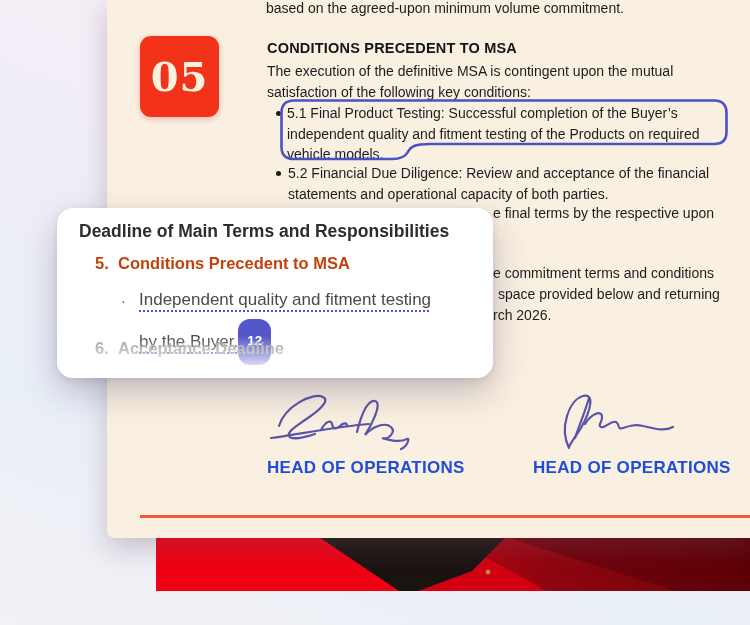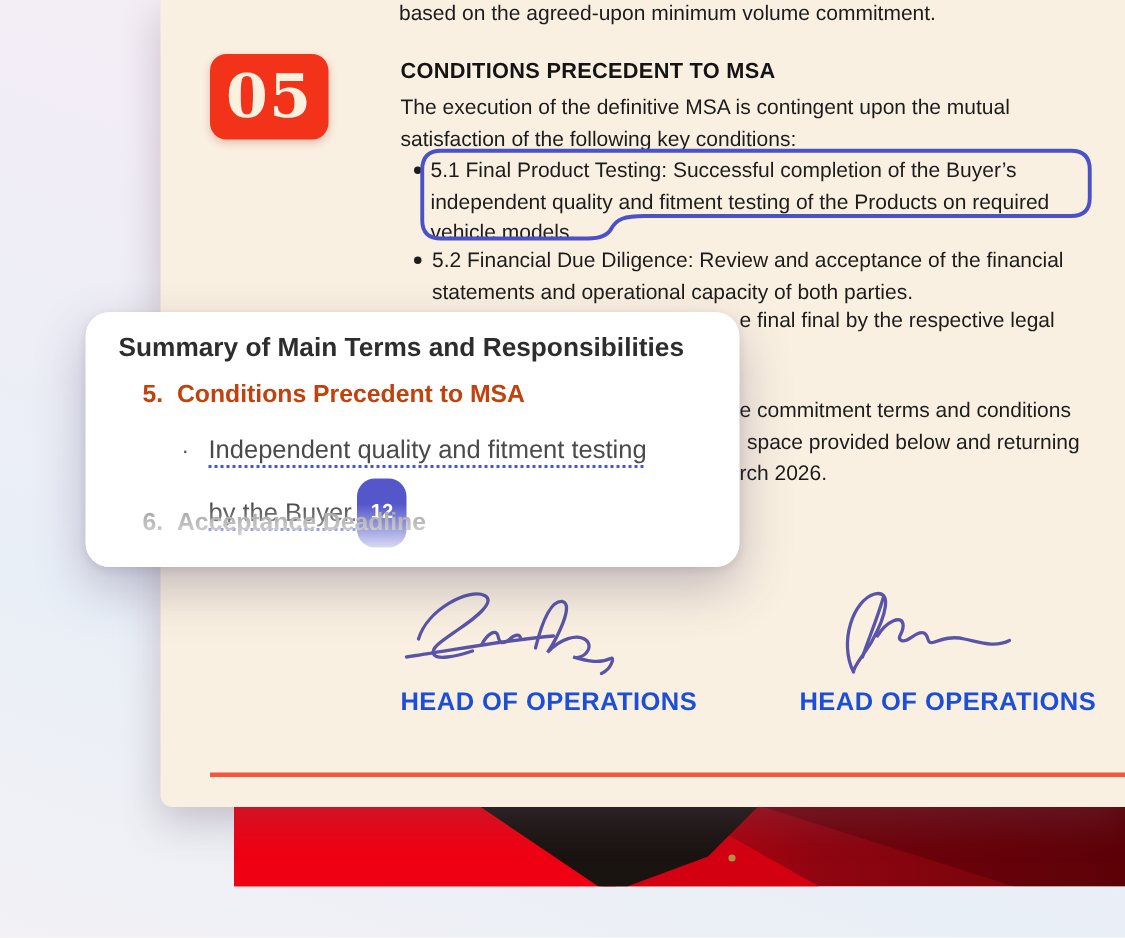--- a/index.html
+++ b/index.html
@@ -9,21 +9,21 @@
   .abs{position:absolute;}
 
   
   .red-photo{left:156px;top:537px;width:594px;height:54px;z-index:1;}
 
   
   .page{left:107px;top:0;width:643px;height:538px;background:#faf0e1;
         border-radius:0 0 0 8px;box-shadow:0 10px 26px rgba(110,80,100,.30);z-index:2;}
   .doc-text{color:#1c1c1c;font-size:14px;line-height:20.5px;white-space:pre-line;}
   .frag{color:#1c1c1c;font-size:14px;line-height:20.5px;white-space:nowrap;}
-  .sec-badge{left:33px;top:36px;width:79px;height:57px;background:#f2331a;border-radius:11px;
+  .sec-badge{left:33px;top:36px;width:79px;height:81px;background:#f2331a;border-radius:11px;
              display:flex;align-items:center;justify-content:center;
              box-shadow:0 2px 6px rgba(180,40,20,.25);}
   .sec-badge span{font-family:"DejaVu Serif", serif;font-weight:bold;font-size:40px;color:#fbf1df;letter-spacing:1px;}
   .sec-heading{left:160px;top:40px;font-size:14.5px;font-weight:bold;color:#141414;letter-spacing:.2px;white-space:nowrap;}
   .bullet-dot{width:5px;height:5px;border-radius:50%;background:#1c1c1c;}
   .sig-label{font-size:17px;font-weight:bold;color:#1d4ed8;letter-spacing:.3px;text-align:center;white-space:nowrap;}
   .accent-line{left:33px;top:515px;width:610px;height:3px;background:#f4573a;}
 
   
   .annotation{left:278px;top:97px;z-index:3;}
@@ -86,21 +86,21 @@
 
     <div class="abs bullet-dot" style="left:169px;top:111px;"></div>
     <div class="abs doc-text" style="left:180px;top:103px;width:510px;">5.1 Final Product Testing: Successful completion of the Buyer’s
 independent quality and fitment testing of the Products on required
 vehicle models.</div>
 
     <div class="abs bullet-dot" style="left:169px;top:171px;"></div>
     <div class="abs doc-text" style="left:181px;top:163px;width:510px;">5.2 Financial Due Diligence: Review and acceptance of the financial
 statements and operational capacity of both parties.</div>
 
-    <div class="abs frag" style="left:386px;top:203px;">e final final by the respective legal</div>
+    <div class="abs frag" style="left:386px;top:203px;">e final terms by the respective upon</div>
     <div class="abs frag" style="left:386px;top:263px;">e commitment terms and conditions</div>
     <div class="abs frag" style="left:391px;top:284px;text-align:right;">space provided below and returning</div>
     <div class="abs frag" style="left:386px;top:305px;">rch 2026.</div>
 
     <div class="abs" style="left:158px;top:388px;">
       <svg width="150" height="70" viewBox="0 0 150 70" fill="none" xmlns="http://www.w3.org/2000/svg" stroke="#5a54a8" stroke-width="2.2" stroke-linecap="round">
         <path d="M14 38 C20 18 48 4 58 9 C66 13 52 24 40 32 C30 39 22 44 24 48 C26 52 38 50 50 46"></path>
         <path d="M6 50 C34 46 76 38 104 36"></path>
         <path d="M56 42 C60 34 66 31 67 36 C68 41 70 42 75 38 C78 35 82 34 82 38"></path>
         <path d="M92 44 C96 28 102 12 110 13 C118 15 106 38 100 47 C108 38 120 34 126 39 C131 44 124 52 117 50 C124 52 134 55 142 51 C145 49 143 58 136 61"></path>
@@ -120,21 +120,21 @@
     <div class="abs accent-line"></div>
   </div>
 
   <div class="abs annotation">
     <svg width="452" height="70" viewBox="0 0 452 70" xmlns="http://www.w3.org/2000/svg">
       <path d="M16 3.5 H436 Q448.5 3.5 448.5 16 V35 Q448.5 47 436 47 H152 C138 47 133 49 129.5 55.5 Q126 62 114 62 H16 Q3.5 62 3.5 50 V16 Q3.5 3.5 16 3.5 Z" fill="none" stroke="#4a52c6" stroke-width="2.6"></path>
     </svg>
   </div>
 
   <div class="abs popup">
-    <div class="abs popup-title">Summary of Main Terms and Responsibilities</div>
+    <div class="abs popup-title">Deadline of Main Terms and Responsibilities</div>
     <div class="abs popup-item">
       <span class="num">5.</span><span>Conditions Precedent to MSA</span>
     </div>
     <div class="abs popup-bullet">·</div>
     <div class="abs citation-wrap">
       <span class="citation-link">Independent quality and fitment testing
 by the Buyer.</span><span class="citation-badge">12</span>
     </div>
     <div class="abs popup-next">
       <span class="num">6.</span><span>Acceptance Deadline</span>

